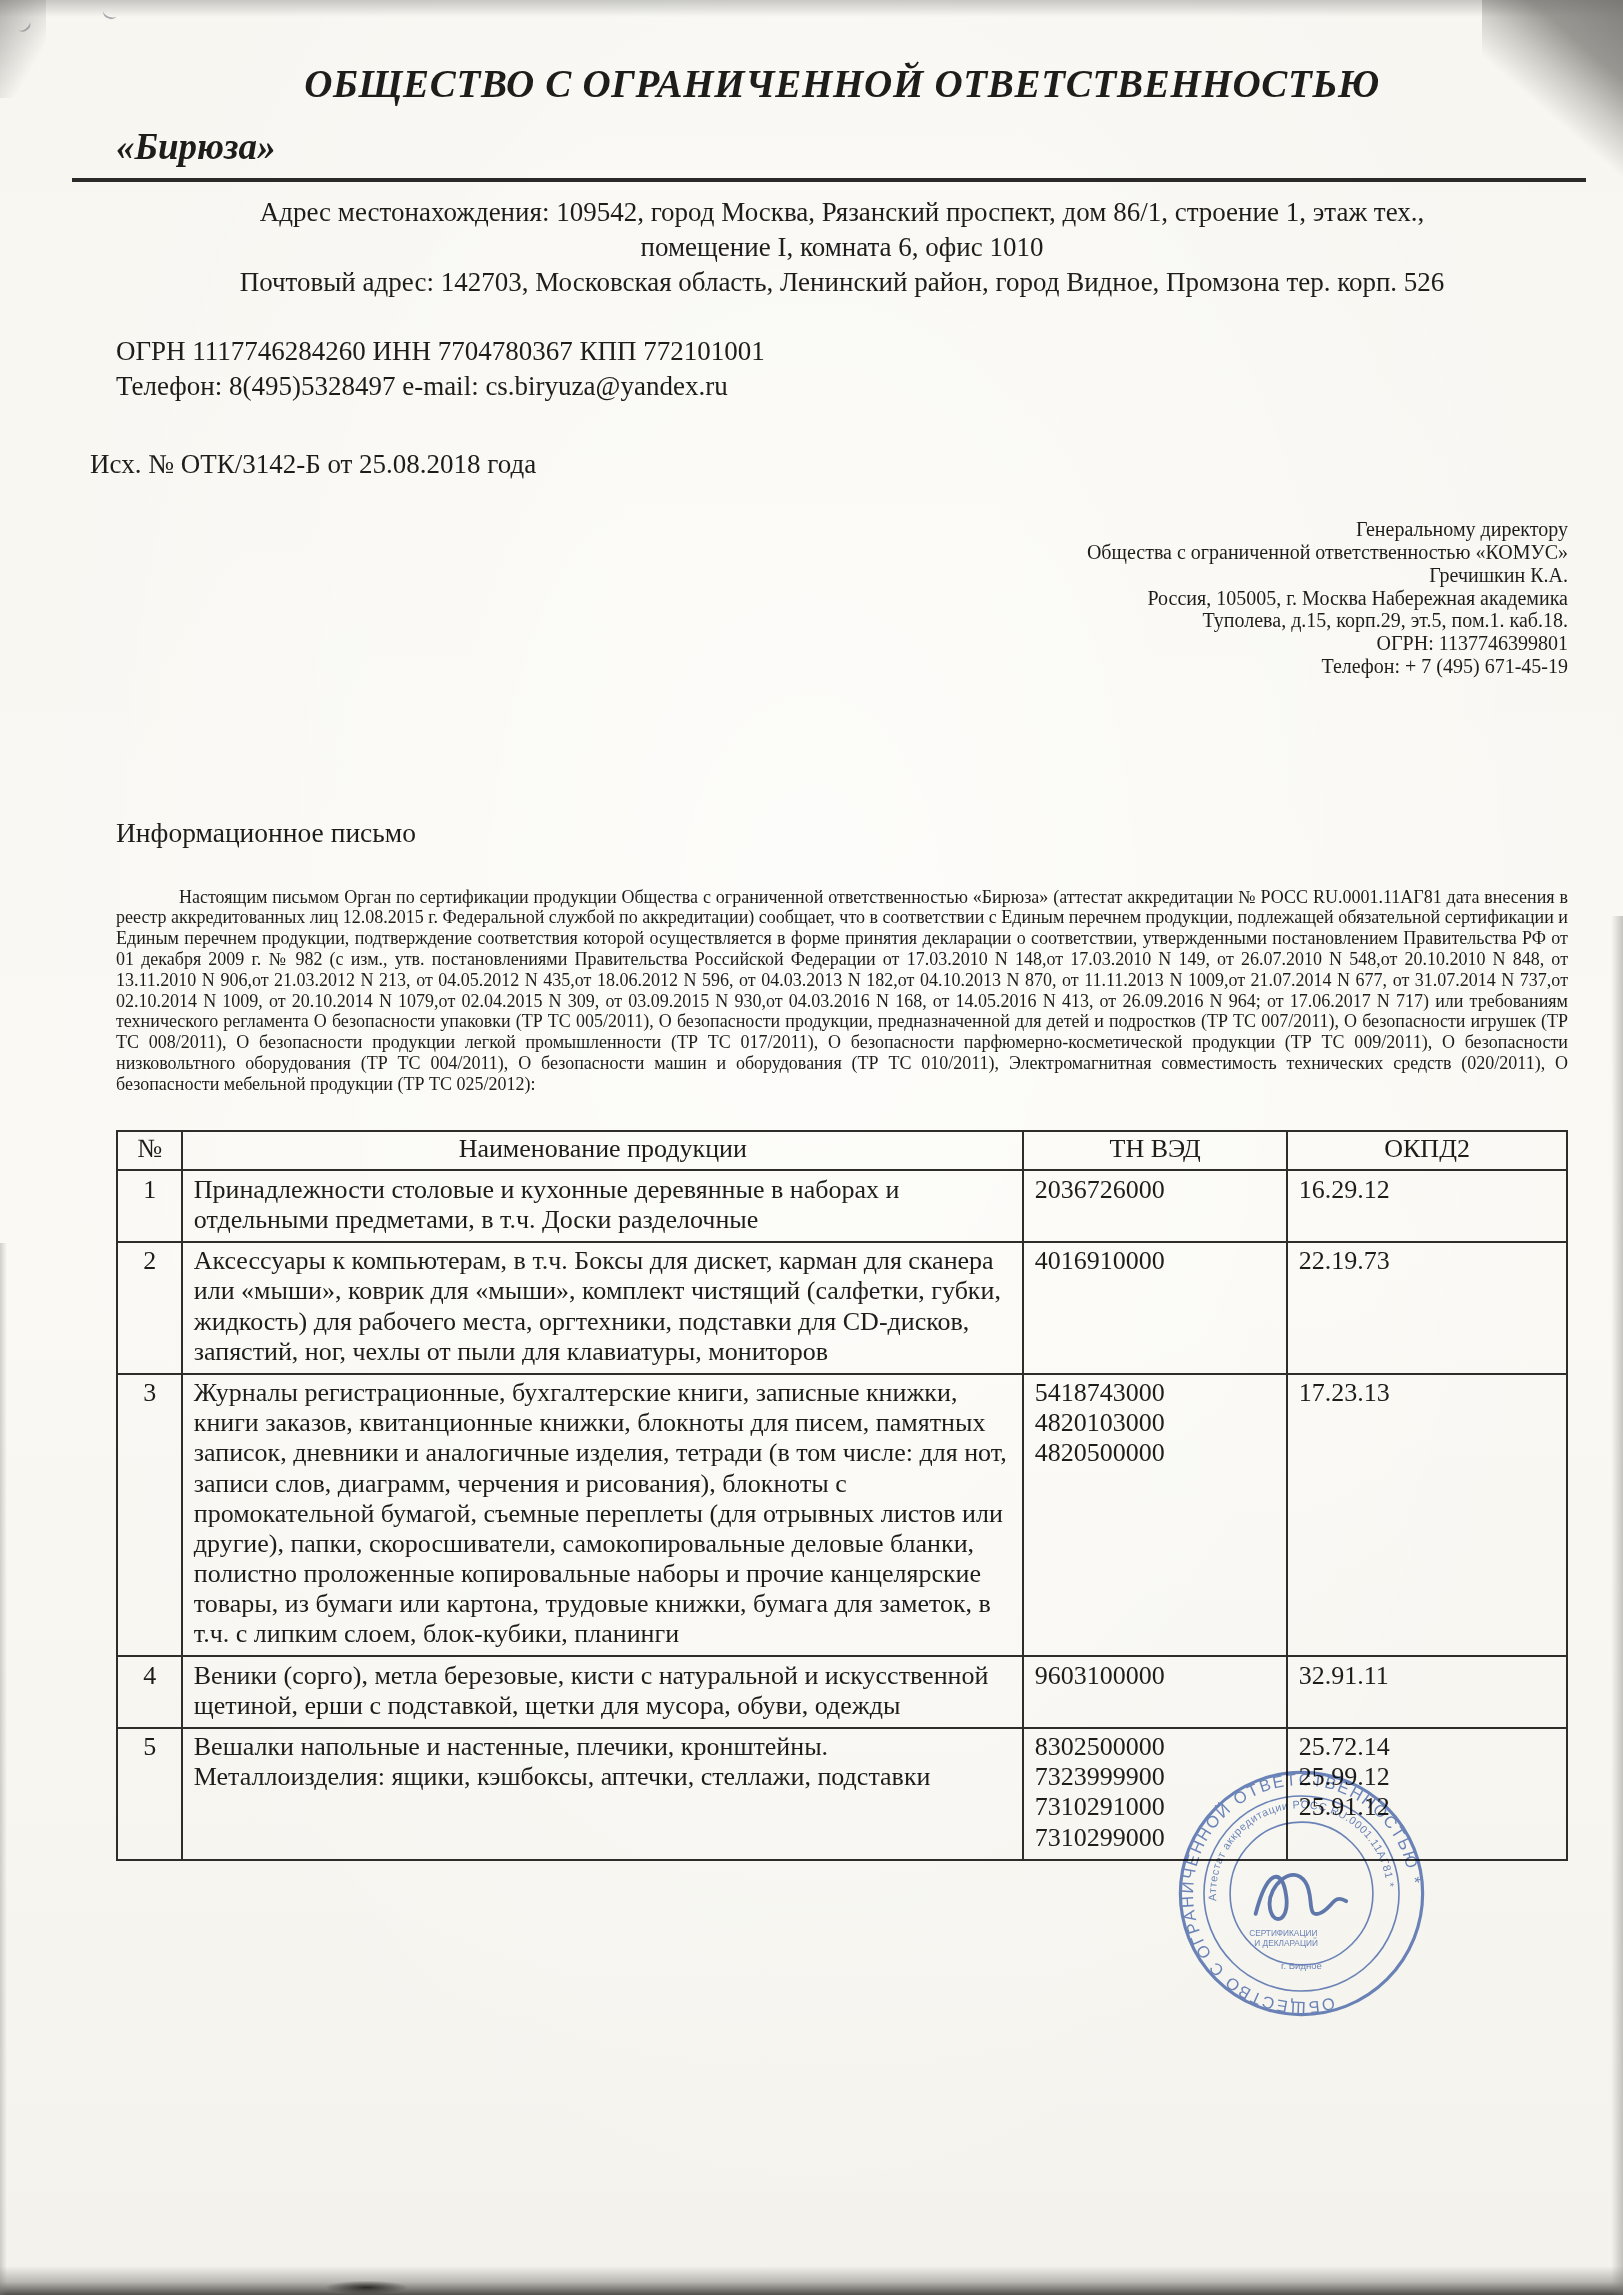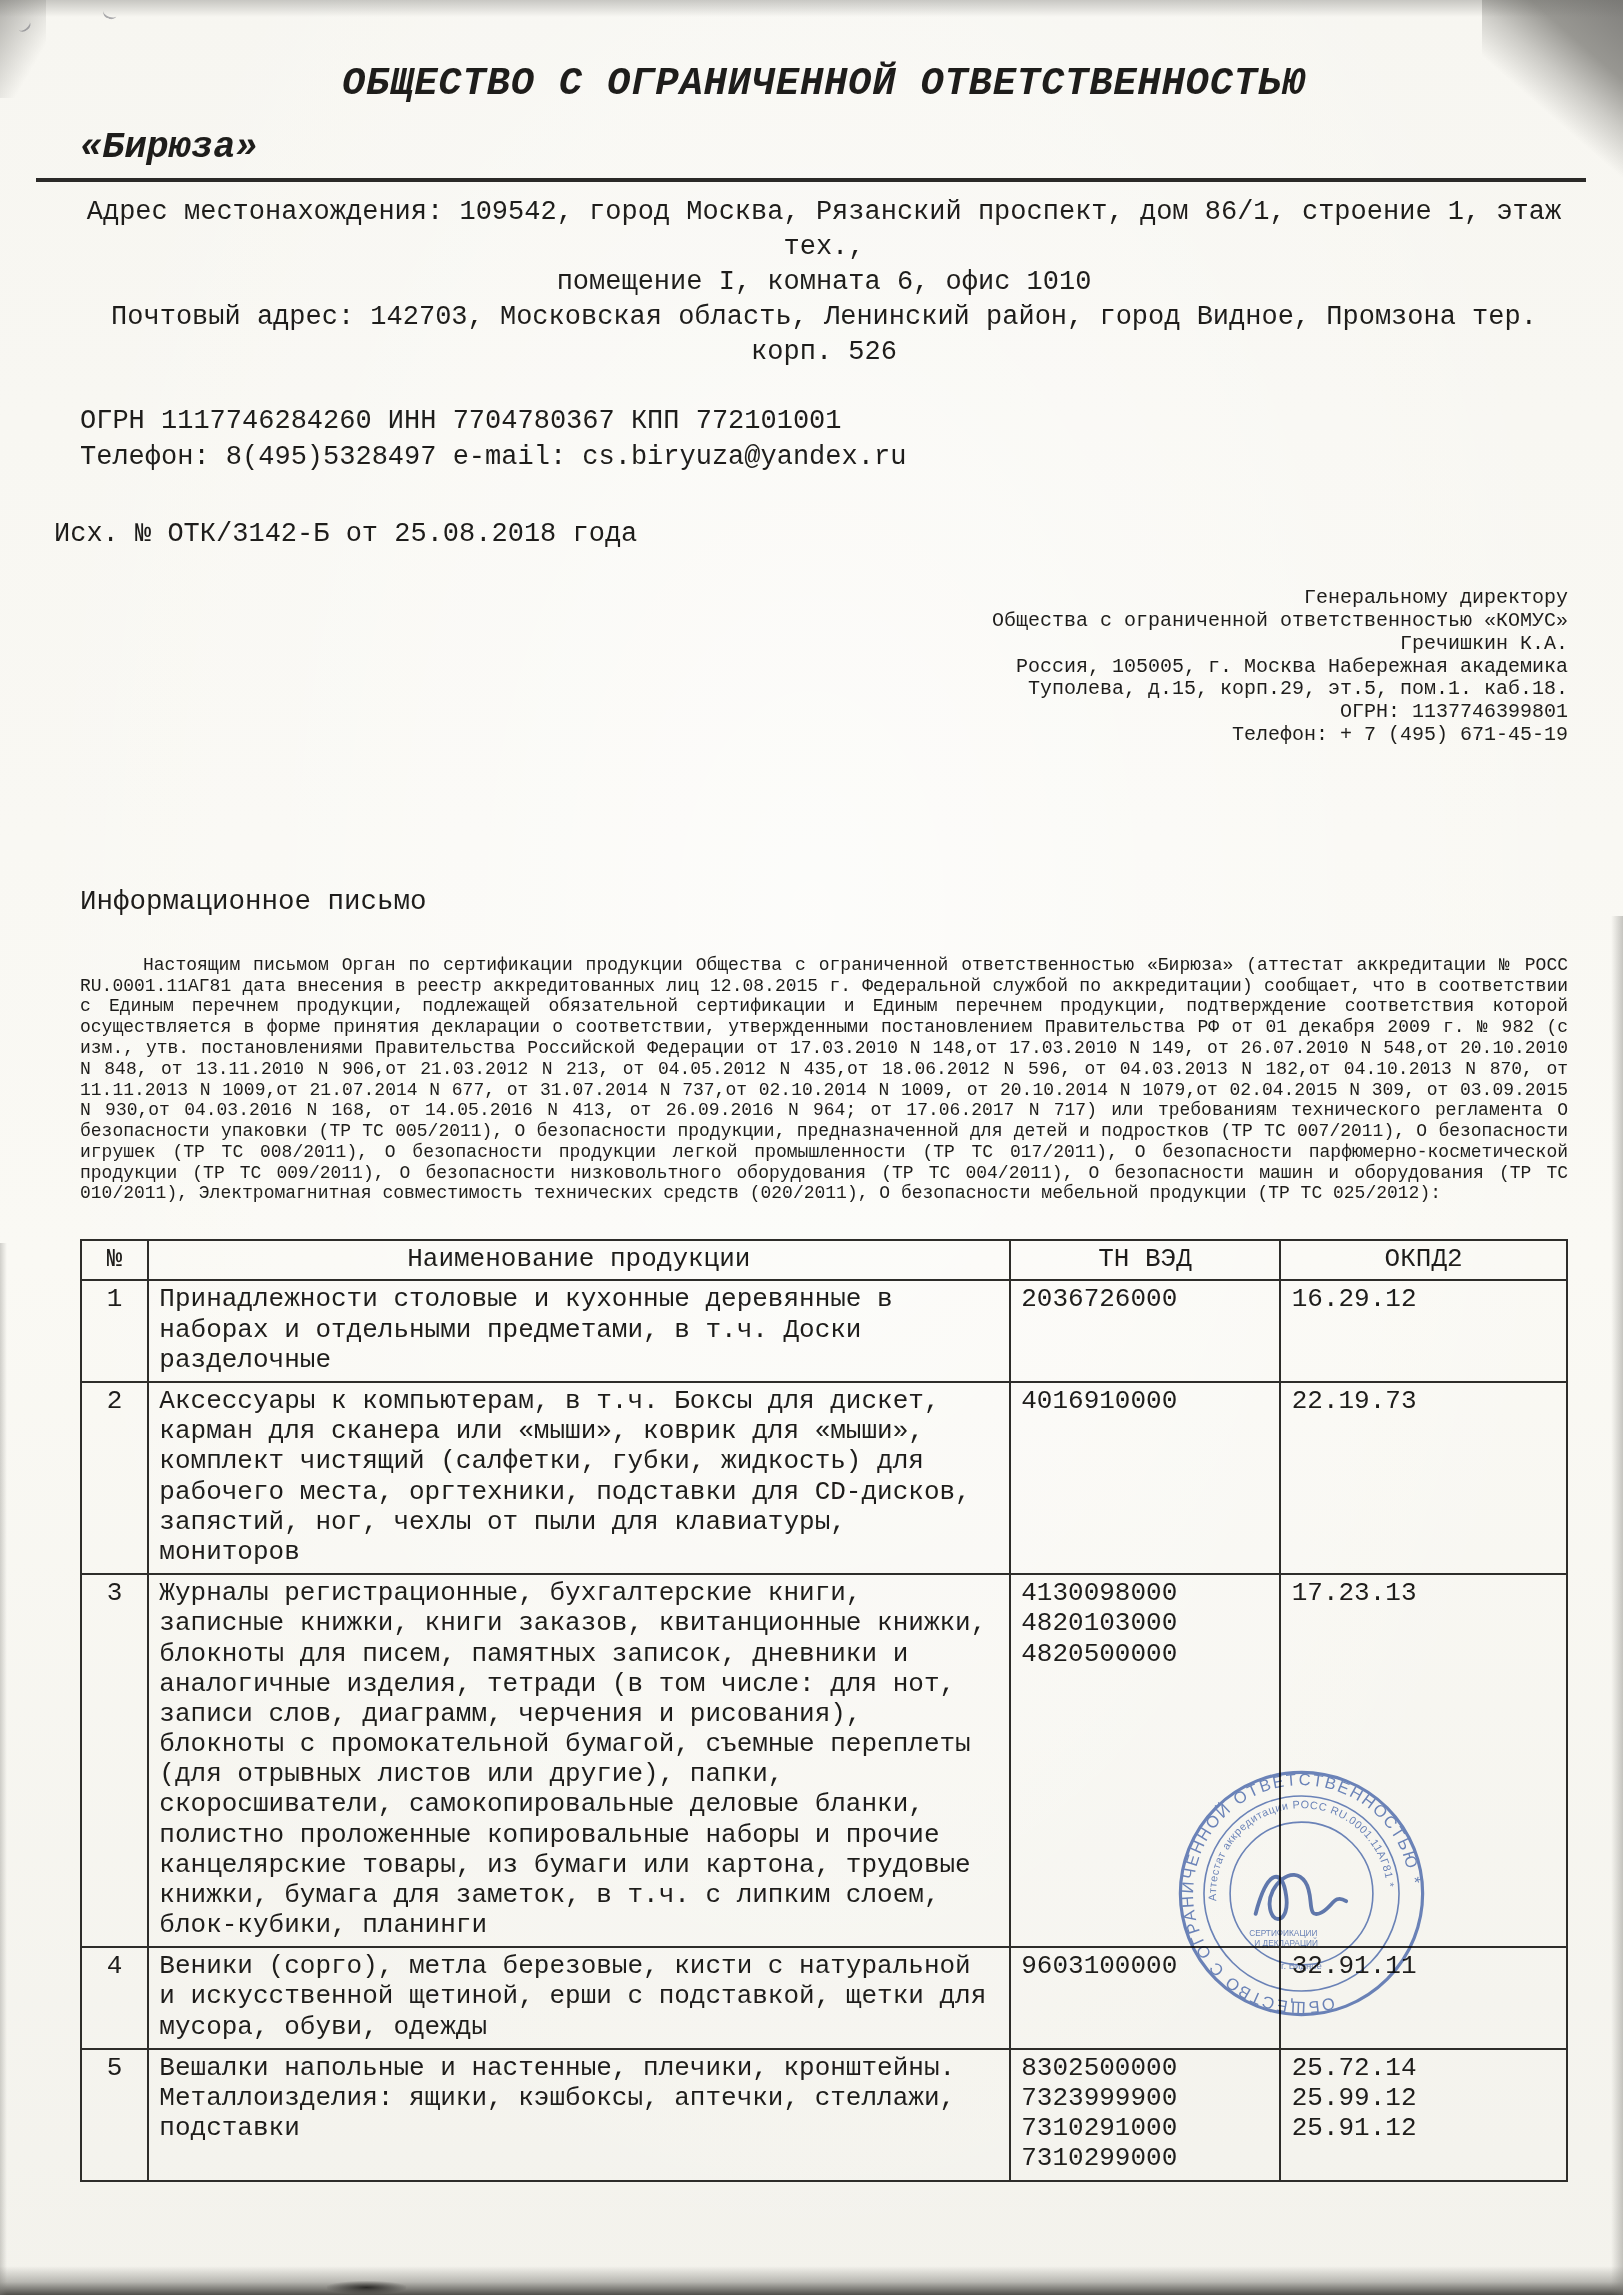--- a/index.html
+++ b/index.html
@@ -6,26 +6,25 @@
   body {
     width: 1623px; height: 2295px;
     background: #f8f7f2;
     font-family: "Liberation Serif", "DejaVu Serif", serif;
     color: #1e1d1b;
     position: relative;
     overflow: hidden;
   }
   .sheet {
     position: absolute; inset: 0;
-    padding: 62px 55px 0 80px;
+    padding: 62px 55px 0 116px;
     box-sizing: border-box;
     background:
       radial-gradient(ellipse at 50% 40%, rgba(255,255,255,0.6), rgba(0,0,0,0) 70%),
       linear-gradient(180deg, #f7f6f1 0%, #faf9f4 55%, #f3f2ec 100%);
-    font-family: Liberation Mono, monospace;
   }
   
   .org-type {
     font-size: 39px; font-weight: bold; font-style: italic;
     text-align: center; line-height: 1.15; letter-spacing: 0.7px;
   }
   .org-name {
     font-size: 37px; font-weight: bold; font-style: italic;
     text-align: left; line-height: 1.15; margin-top: 19px;
   }
@@ -163,21 +162,21 @@
       </tr>
       <tr>
         <td class="cell-num">2</td>
         <td>Аксессуары к компьютерам, в т.ч. Боксы для дискет, карман для сканера или «мыши», коврик для «мыши», комплект чистящий (салфетки, губки, жидкость) для рабочего места, оргтехники, подставки для CD-дисков, запястий, ног, чехлы от пыли для клавиатуры, мониторов</td>
         <td class="codes">4016910000</td>
         <td class="codes">22.19.73</td>
       </tr>
       <tr>
         <td class="cell-num">3</td>
         <td>Журналы регистрационные, бухгалтерские книги, записные книжки, книги заказов, квитанционные книжки, блокноты для писем, памятных записок, дневники и аналогичные изделия, тетради (в том числе: для нот, записи слов, диаграмм, черчения и рисования), блокноты с промокательной бумагой, съемные переплеты (для отрывных листов или другие), папки, скоросшиватели, самокопировальные деловые бланки, полистно проложенные копировальные наборы и прочие канцелярские товары, из бумаги или картона, трудовые книжки, бумага для заметок, в т.ч. с липким слоем, блок-кубики, планинги</td>
-        <td class="codes">4130098000
+        <td class="codes">5418743000
 4820103000
 4820500000</td>
         <td class="codes">17.23.13</td>
       </tr>
       <tr>
         <td class="cell-num">4</td>
         <td>Веники (сорго), метла березовые, кисти с натуральной и искусственной щетиной, ерши с подставкой, щетки для мусора, обуви, одежды</td>
         <td class="codes">9603100000</td>
         <td class="codes">32.91.11</td>
       </tr>

